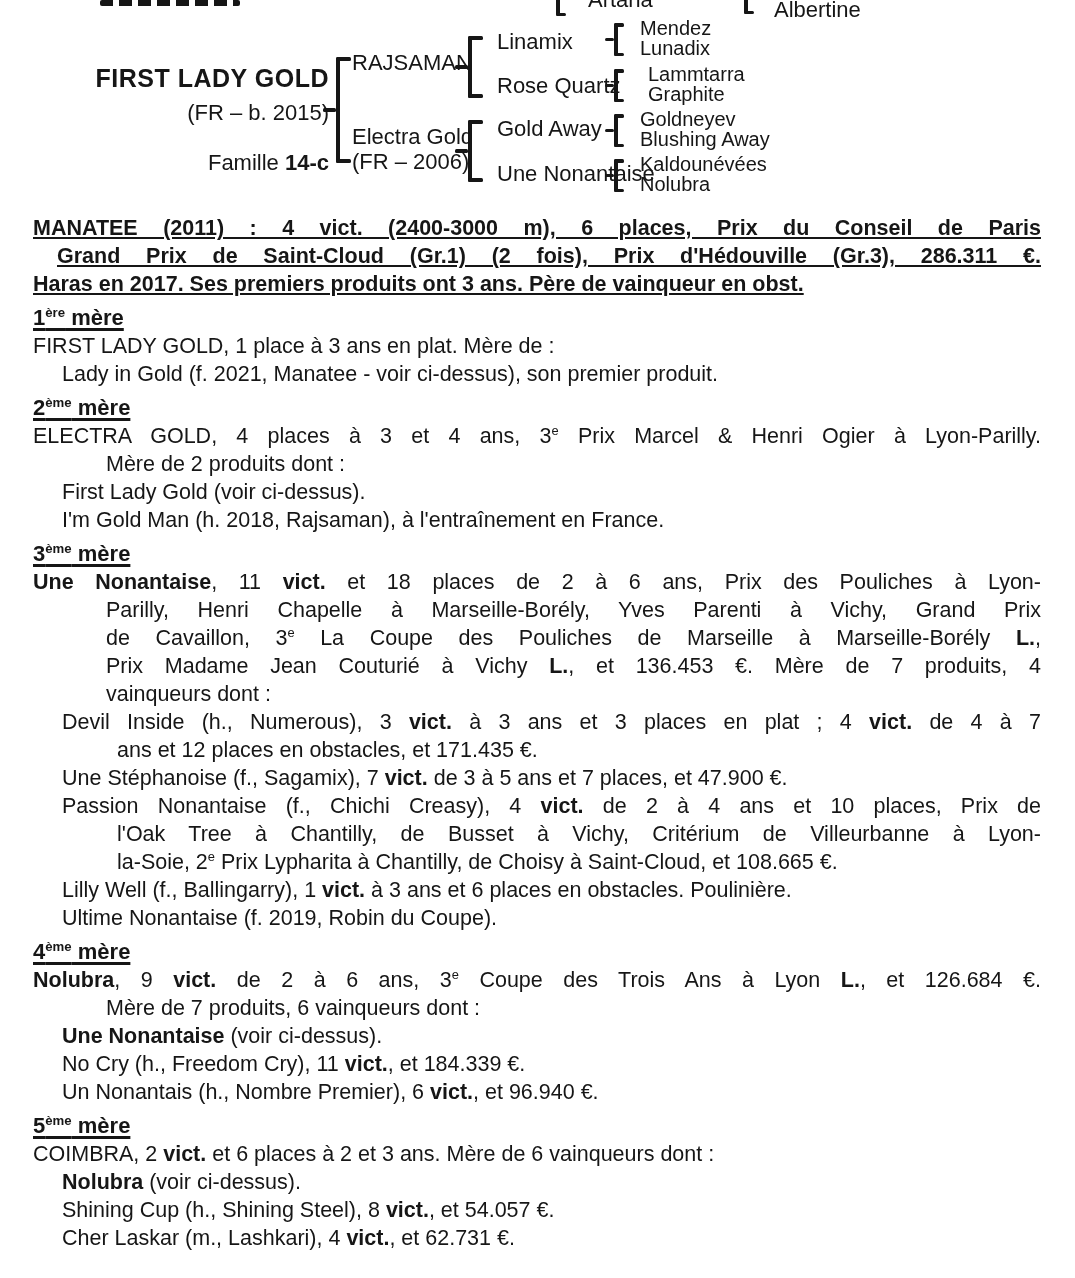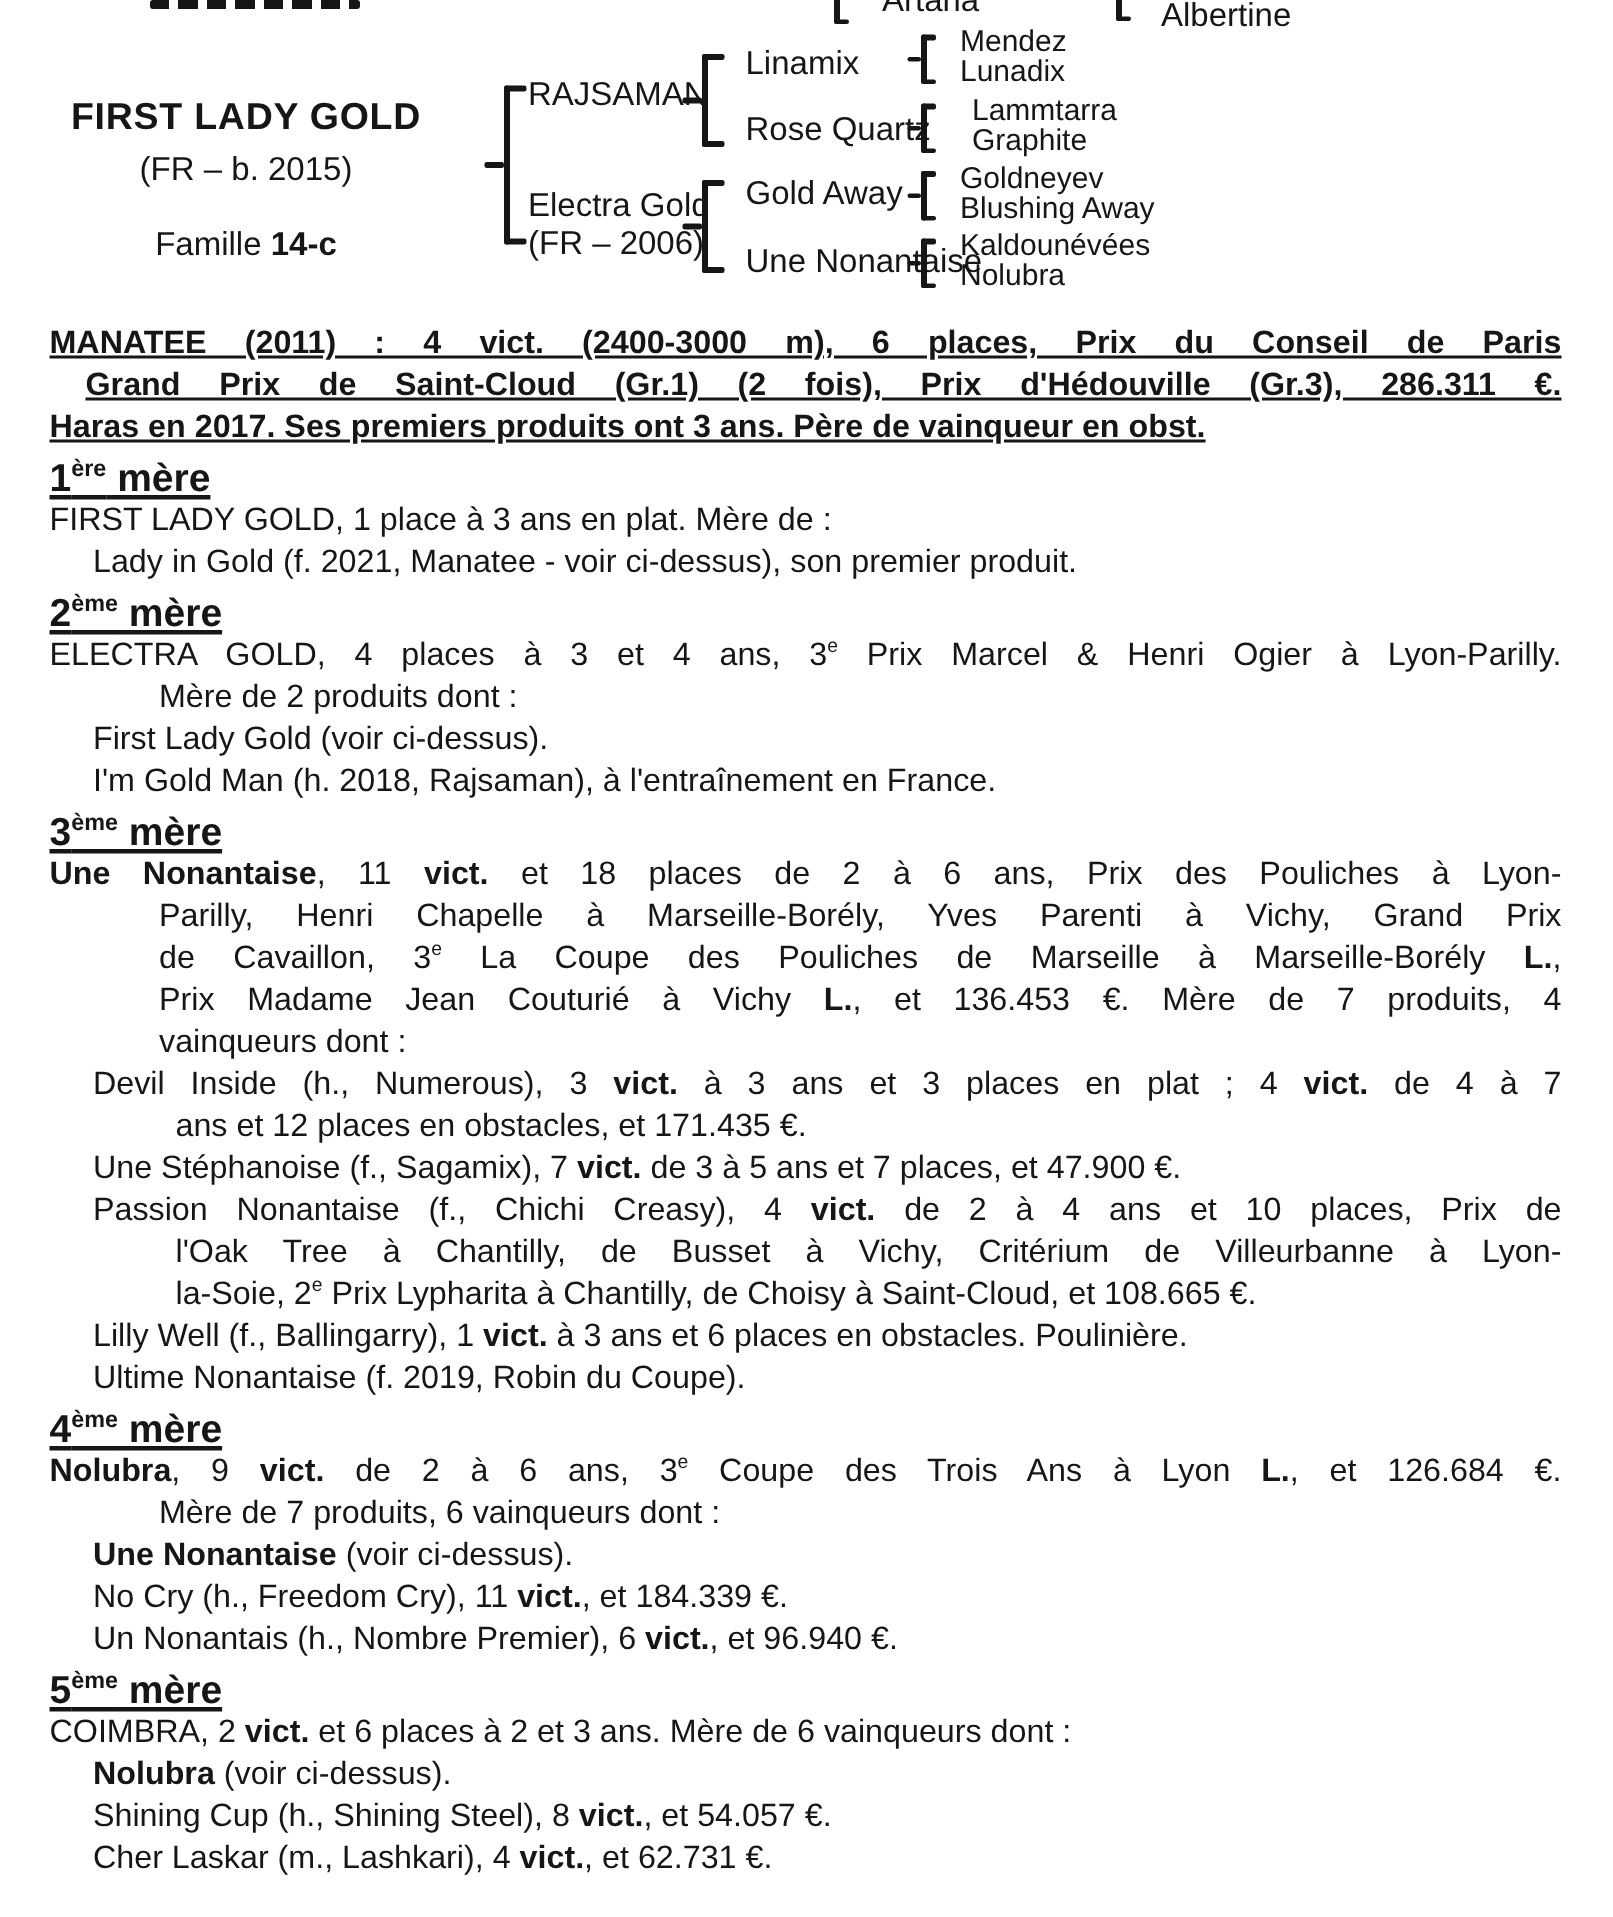--- a/index.html
+++ b/index.html
@@ -2,21 +2,21 @@
 <html><head>
 <meta charset="utf-8">
 <style>
   html,body{margin:0;padding:0;background:#ffffff;}
   .sheet{position:relative;width:1075px;height:1278px;background:#ffffff;
          color:#161616;font-family:"Liberation Sans","DejaVu Sans",sans-serif;
          overflow:hidden;}
   
   .pedigree{position:relative;height:200px;overflow:hidden;}
   .ped-item{position:absolute;font-size:22px;line-height:25px;white-space:nowrap;}
-  .ped-center{left:24px;width:280px;text-align:center;}
+  .ped-center{left:49px;width:280px;text-align:right;}
   .subj-name{top:66px;font-size:25px;font-weight:bold;letter-spacing:.5px;}
   .subj-detail{top:100px;}
   .subj-family{top:150px;}
   .gen4-pair{font-size:20px;line-height:19.5px;}
   .clip-frag{position:absolute;left:100px;top:0;width:140px;height:6px;border-radius:2px;
              background:repeating-linear-gradient(90deg,#161616 0 13px,transparent 13px 19px);}
   
   .brk{position:absolute;width:15px;}
   .brk::before{content:"";position:absolute;left:0;top:0;bottom:0;width:4px;background:#161616;border-radius:2px;}
   .brk i{position:absolute;background:#161616;border-radius:1.5px;}
@@ -27,21 +27,21 @@
   .brk.sm::before{width:3.5px;}
   .brk.sm i{height:3.5px;}
   .brk.sm .nub{left:-9px;width:9px;margin-top:-1.75px;}
   
   .textcol{padding:0 34px 0 33px;}
   #note{margin-top:14px;text-decoration:underline;}
   .line{font-size:21.5px;line-height:28px;}
   .line.just{text-align:justify;text-align-last:justify;}
   .b{font-weight:bold;}
   .sup{font-size:60%;vertical-align:super;line-height:0;}
-  .sec-h{margin-top:6px;font-size:26px;line-height:28px;font-weight:bold;}
+  .sec-h{margin-top:6px;font-size:22px;line-height:28px;font-weight:bold;}
   .sec-h .hu{text-decoration:underline;text-decoration-thickness:2.5px;text-underline-offset:3px;}
 </style>
 </head>
 <body>
 
 <div class="sheet">
 
   <div class="pedigree">
 
     <div class="clip-frag"></div>

